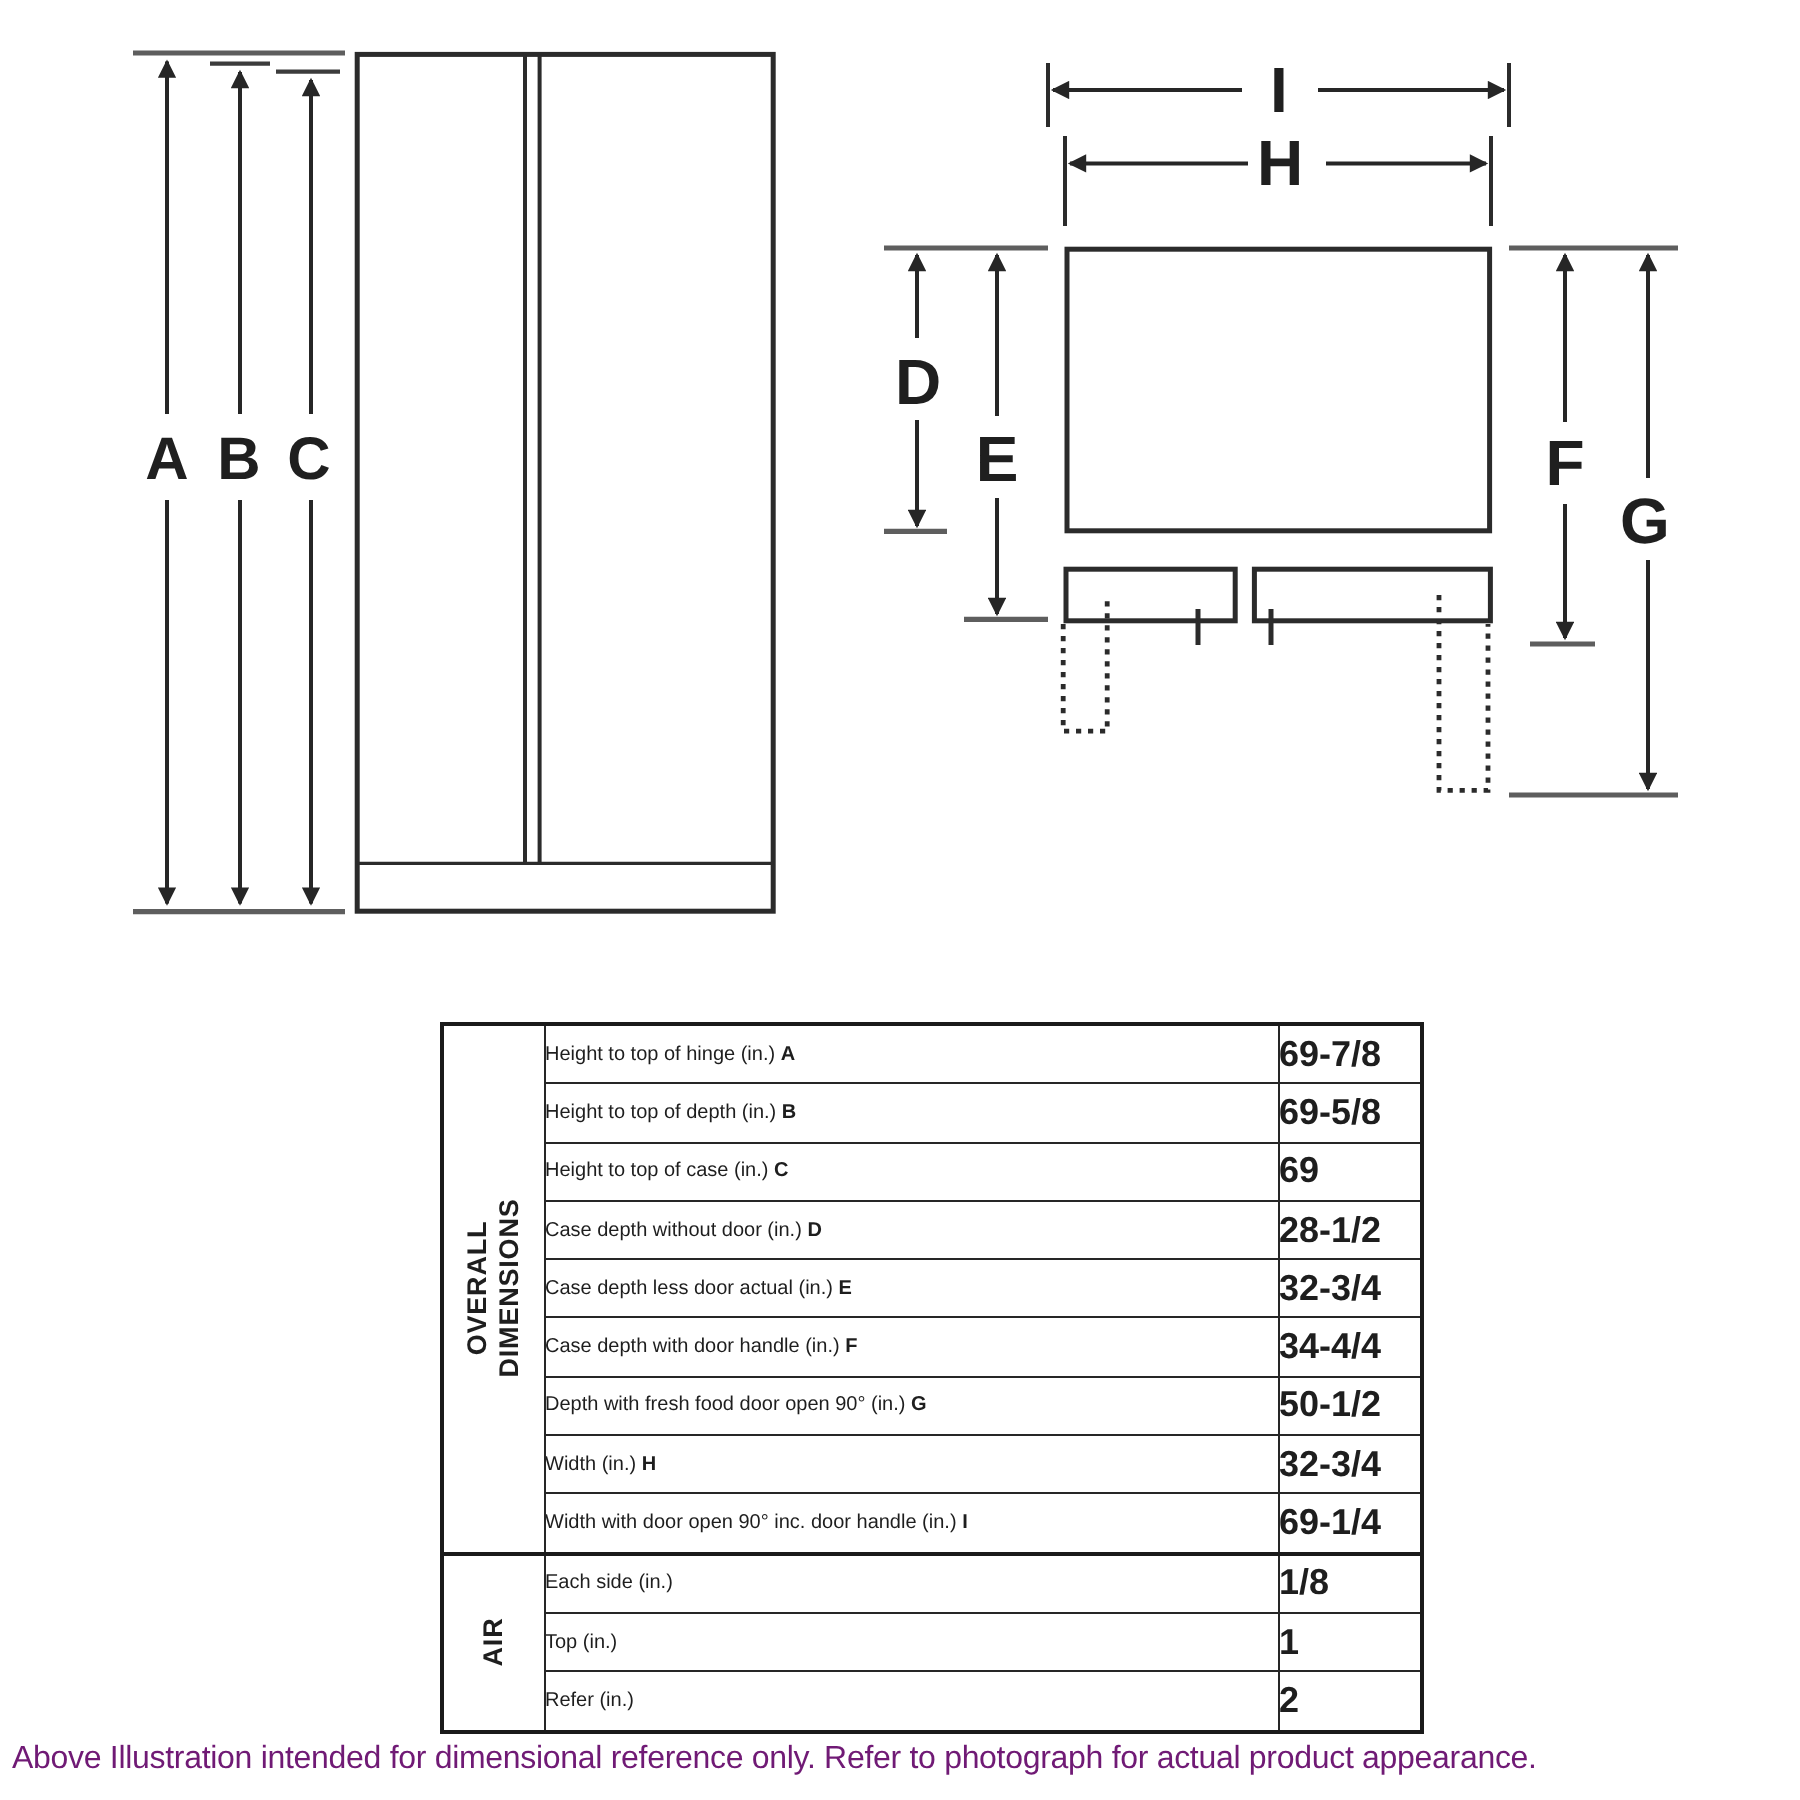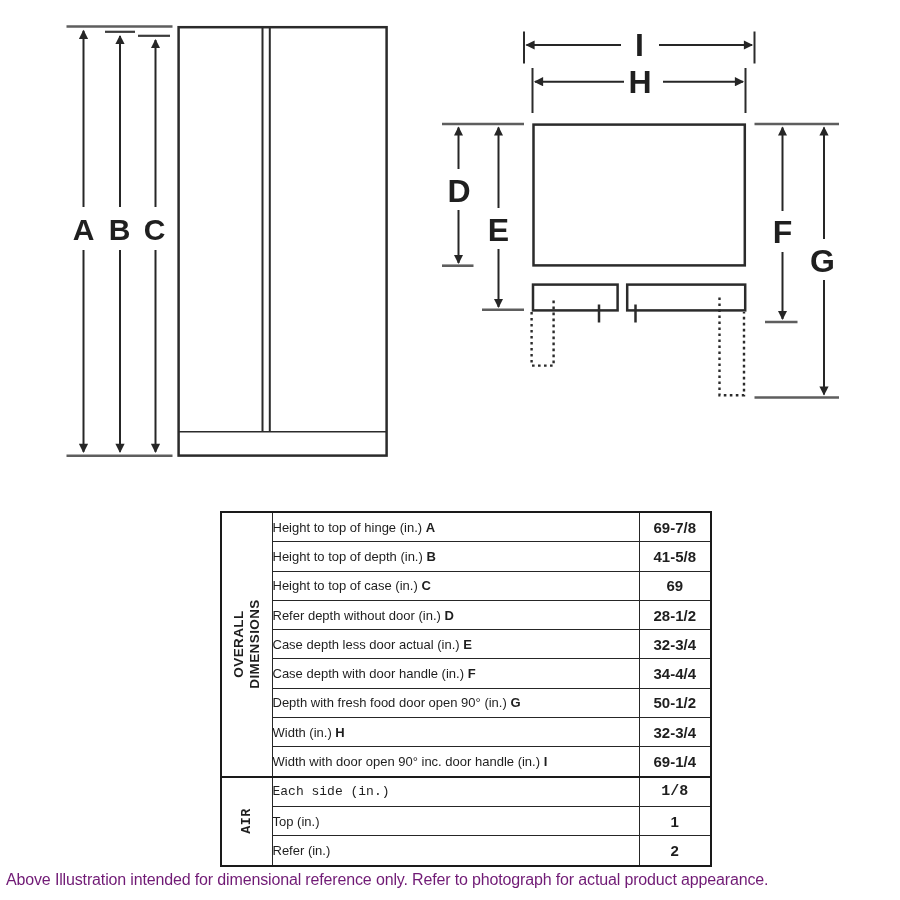--- a/index.html
+++ b/index.html
@@ -17,23 +17,23 @@
   .dotted{stroke:#2b2b2b;stroke-width:2.4;fill:none;stroke-dasharray:2.6 3.4;}
   svg text{font-family:"Liberation Sans",sans-serif;font-weight:700;fill:#1f1f1f;text-anchor:middle;}
   .lblFront{font-size:30px;}
   .lblTop{font-size:32px;}
 
   
   table.dims{position:absolute;left:220px;top:511px;border-collapse:collapse;table-layout:fixed;
              width:490px;border:2.8px solid #1a1a1a;background:#fff;}
   table.dims td{border:1.4px solid #262626;vertical-align:middle;height:28.3px;padding:0;color:#1e1e1e;}
   td.hdr{position:relative;border-right:1.8px solid #262626;}
-  td.lbl{font-size:13px;padding:0 2px 0 4px;border-right:2.4px solid #262626;white-space:nowrap;overflow:hidden;}
-  td.val{font-weight:700;text-align:center;font-size:15px;}
-  tr.section-start td{border-top:2.8px solid #1a1a1a;font-family:Liberation Mono, monospace;}
+  td.lbl{font-size:10px;padding:0 2px 0 4px;border-right:2.4px solid #262626;white-space:nowrap;overflow:hidden;}
+  td.val{font-weight:700;font-size:18px;}
+  tr.section-start td{border-top:2.8px solid #1a1a1a;}
   .rot{position:absolute;left:50%;top:50%;transform:translate(-50%,-50%) rotate(-90deg);
        font-weight:700;font-size:13.5px;line-height:1.18;text-align:center;white-space:nowrap;letter-spacing:.4px;}
   b.ltr{font-weight:700;}
 
   
   .footnote{position:absolute;left:6px;top:871px;width:892px;font-size:16px;letter-spacing:-.15px;color:#701a75;}
 </style>
 </head>
 <body>
 
@@ -145,28 +145,28 @@
           <div class="rot">
             <div>OVERALL</div>
             <div>DIMENSIONS</div>
           </div>
         </td>
         <td class="lbl"><span>Height to top of hinge (in.)</span> <b class="ltr">A</b></td>
         <td class="val">69-7/8</td>
       </tr>
       <tr>
         <td class="lbl"><span>Height to top of depth (in.)</span> <b class="ltr">B</b></td>
-        <td class="val">41-5/8</td>
+        <td class="val">69-5/8</td>
       </tr>
       <tr>
         <td class="lbl"><span>Height to top of case (in.)</span> <b class="ltr">C</b></td>
         <td class="val">69</td>
       </tr>
       <tr>
-        <td class="lbl"><span>Refer depth without door (in.)</span> <b class="ltr">D</b></td>
+        <td class="lbl"><span>Case depth without door (in.)</span> <b class="ltr">D</b></td>
         <td class="val">28-1/2</td>
       </tr>
       <tr>
         <td class="lbl"><span>Case depth less door actual (in.)</span> <b class="ltr">E</b></td>
         <td class="val">32-3/4</td>
       </tr>
       <tr>
         <td class="lbl"><span>Case depth with door handle (in.)</span> <b class="ltr">F</b></td>
         <td class="val">34-4/4</td>
       </tr>

